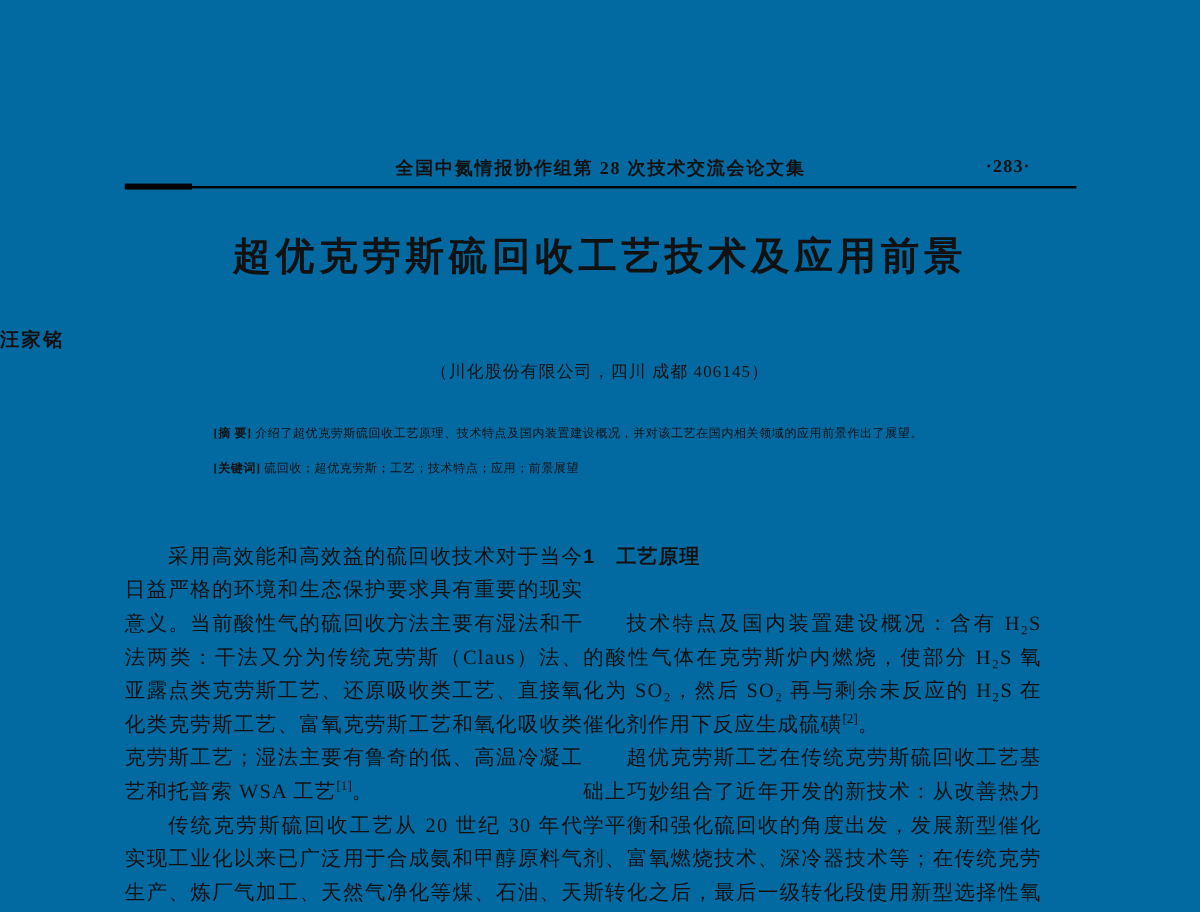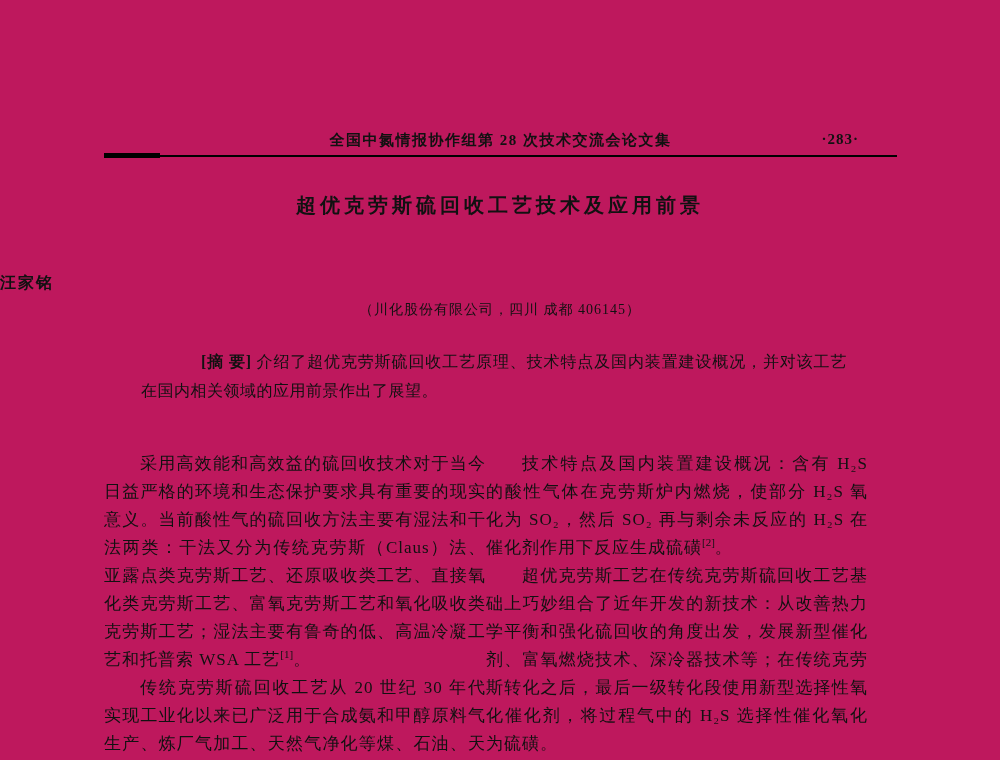--- a/index.html
+++ b/index.html
@@ -1,46 +1,46 @@
 <!DOCTYPE html>
 <html><head>
 <meta charset="utf-8">
 <style>
   * { margin:0; padding:0; box-sizing:border-box; }
   html,body { background:#e9e9e9; }
   .page {
     position:relative;
     width:1000px; height:760px;
     margin:0 auto;
-    background:#be185d;
+    background:#0369a1;
     overflow:hidden;
     color:#111111;
     font-family:"Liberation Serif","DejaVu Serif",serif;
   }
   .header-row { position:absolute; top:131px; left:104px; width:793px; height:22px; }
   .proceedings {
     text-align:center; font-size:15px; font-weight:700; letter-spacing:1.5px;
     font-family:"Liberation Serif","DejaVu Serif",serif;
   }
   .page-num { position:absolute; right:38px; top:0; font-size:15px; font-weight:700; letter-spacing:1px; }
   .rule { position:absolute; top:155px; left:104px; width:793px; height:2px; background:#000; }
   .rule::before { content:""; position:absolute; left:0; top:-2px; width:56px; height:5px; background:#000; }
 
   .title {
     position:absolute; top:192px; left:0; width:100%;
     text-align:center;
     font-family:"Liberation Sans","DejaVu Sans",sans-serif;
-    font-size:20px; font-weight:700; letter-spacing:4px;
+    font-size:32px; font-weight:700; letter-spacing:4px;
   }
   .author { position:absolute; top:273px; left:0; width:100%; text-align:left; font-size:16px; letter-spacing:2px; font-weight:600; }
   .affil  { position:absolute; top:301px; left:0; width:100%; text-align:center; font-size:14px; letter-spacing:1px; }
 
   .front-matter {
-    position:absolute; top:347px; left:141px; width:706px;
-    font-size:16px; line-height:29px; letter-spacing:0.5px;
+    position:absolute; top:347px; left:118px; width:706px;
+    font-size:10px; line-height:29px; letter-spacing:0.5px;
     text-align:justify;
   }
   .front-matter p { text-indent:60px; }
   .fm-label { font-weight:700; }
 
   .article-body {
     position:absolute; top:450px; left:104px; width:793px; height:310px;
     display:flex; overflow:hidden;
   }
   .col {
@@ -66,28 +66,30 @@
     <div class="page-num">·283·</div>
   </div>
   <div class="rule"></div>
 
   <h1 class="title">超优克劳斯硫回收工艺技术及应用前景</h1>
   <div class="author">汪家铭</div>
   <div class="affil">（川化股份有限公司，四川 成都 406145）</div>
 
   <div class="front-matter">
     <p><b class="fm-label">[摘 要] </b><span>介绍了超优克劳斯硫回收工艺原理、技术特点及国内装置建设概况，并对该工艺在国内相关领域的应用前景作出了展望。</span></p>
+    <p><b class="fm-label">[关键词] </b><span>硫回收；超优克劳斯；工艺；技术特点；应用；前景展望</span></p>
   </div>
 
   <div class="article-body">
 
     <div class="col">
       <p><span>采用高效能和高效益的硫回收技术对于当今日益严格的环境和生态保护要求具有重要的现实意义。当前酸性气的硫回收方法主要有湿法和干法两类：干法又分为传统克劳斯（Claus）法、亚露点类克劳斯工艺、还原吸收类工艺、直接氧化类克劳斯工艺、富氧克劳斯工艺和氧化吸收类克劳斯工艺；湿法主要有鲁奇的低、高温冷凝工艺和托普索 WSA 工艺</span><sup class="ref">[1]</sup><span>。</span></p>
       <p><span>传统克劳斯硫回收工艺从 20 世纪 30 年代实现工业化以来已广泛用于合成氨和甲醇原料气生产、炼厂气加工、天然气净化等煤、石油、天然气化工行业。</span></p>
     </div>
 
     <div class="col">
+      <p class="heading">1　工艺原理</p>
       <p><span>技术特点及国内装置建设概况：含有 H₂S 的酸性气体在克劳斯炉内燃烧，使部分 H₂S 氧化为 SO₂，然后 SO₂ 再与剩余未反应的 H₂S 在催化剂作用下反应生成硫磺</span><sup class="ref">[2]</sup><span>。</span></p>
       <p><span>超优克劳斯工艺在传统克劳斯硫回收工艺基础上巧妙组合了近年开发的新技术：从改善热力学平衡和强化硫回收的角度出发，发展新型催化剂、富氧燃烧技术、深冷器技术等；在传统克劳斯转化之后，最后一级转化段使用新型选择性氧化催化剂，将过程气中的 H₂S 选择性催化氧化为硫磺。</span></p>
     </div>
 
   </div>
 </div>
 
 </body></html>

